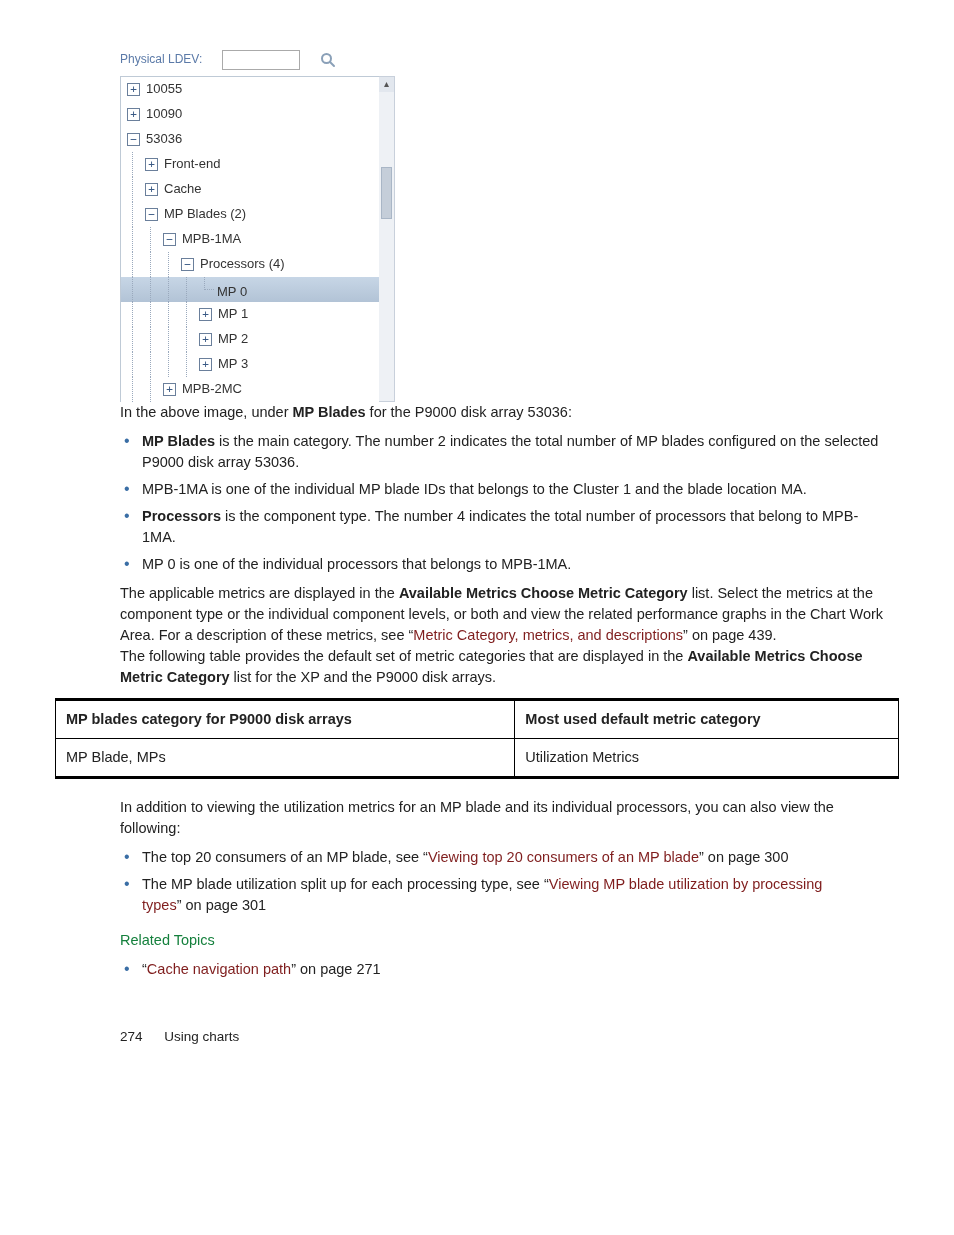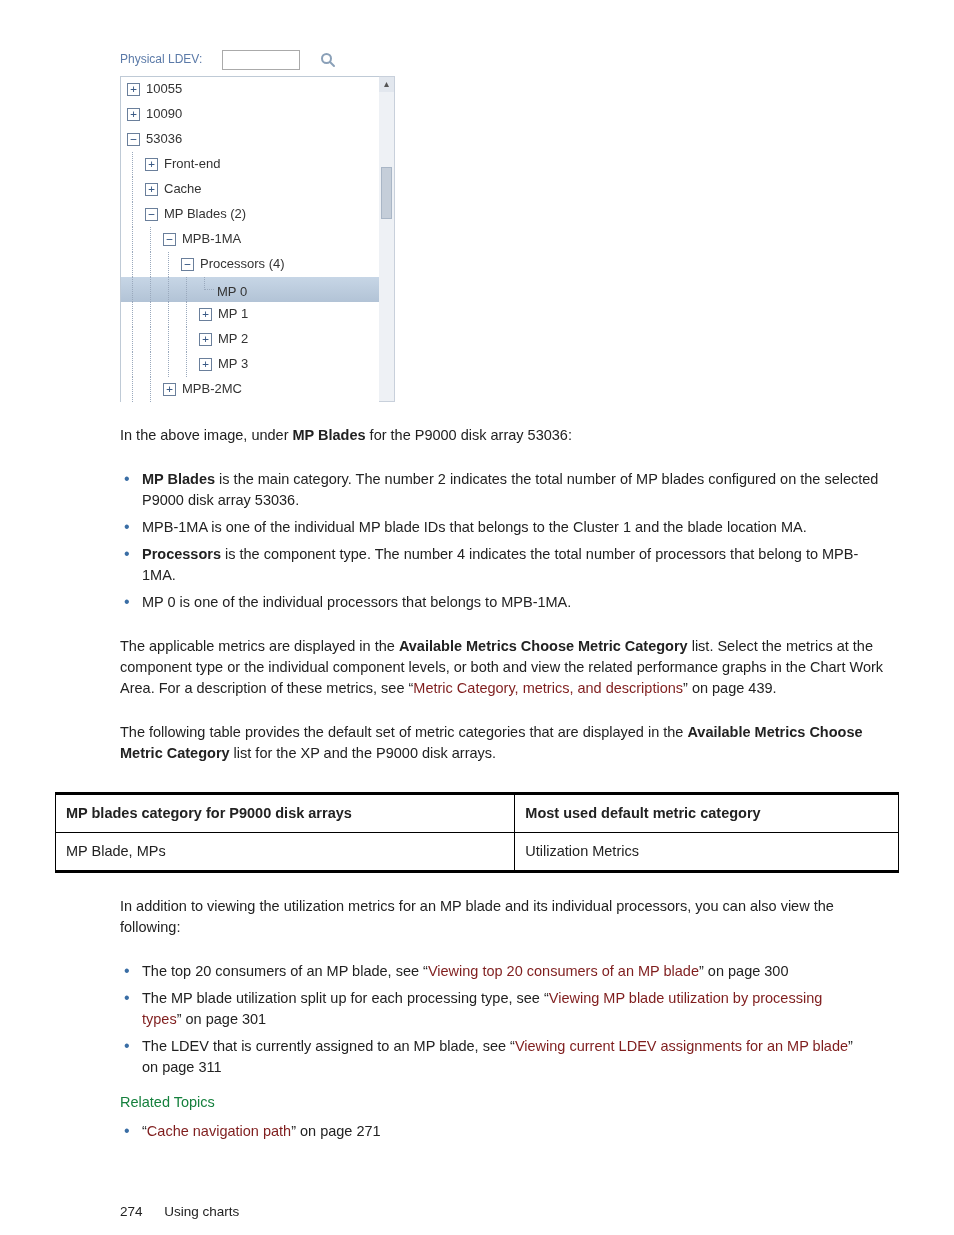--- a/index.html
+++ b/index.html
@@ -104,21 +104,21 @@
     content:"";position:absolute;left:5px;top:0;height:13px;border-left:1px dotted #9aa9bd;
   }
   .leafline:after{
     content:"";position:absolute;left:5px;top:12px;width:10px;border-top:1px dotted #9aa9bd;
   }
   
   .body {
     margin-left: 65px;
     margin-right: 10px;
   }
-  p { margin: 23px 0; }
+  p { margin: 0 0; }
   ul.bul {
     list-style: none;
     padding-left: 22px;
     margin: 8px 0;
   }
   ul.bul > li {
     position: relative;
     margin: 6px 0;
   }
   ul.bul > li:before {
@@ -135,42 +135,42 @@
     text-decoration: none;
   }
   .related {
     color: #15803d;
     margin-top: 14px;
   }
   
   table.metric {
     width: 100%;
     border-collapse: collapse;
-    margin: 28px 0 18px -65px;
+    margin: 10px 0 18px -65px;
     width: calc(100% + 75px);
     font-size: 14.5px;
   }
   table.metric th, table.metric td {
     text-align: left;
     padding: 8px 10px;
     border-left: 1px solid #000;
     border-right: 1px solid #000;
   }
   table.metric thead tr {
     border-top: 3px solid #000;
     border-bottom: 1px solid #000;
   }
   table.metric tbody tr {
     border-bottom: 3px solid #000;
   }
   table.metric th {
     font-weight: bold;
   }
   .footer {
-    margin-top: 60px;
+    margin-top: 47px;
     margin-left: 65px;
     font-size: 13.5px;
     color:#222;
   }
   .footer .pg { margin-right: 18px; }
 </style>
 </head>
 <body>
 
 <div class="page">
@@ -311,23 +311,20 @@
 
     <p>In addition to viewing the utilization metrics for an MP blade and its individual processors, you can also view the following:</p>
 
     <ul class="bul" style="max-width:720px;">
       <li>
         <span>The top 20 consumers of an MP blade, see “</span><a href="#" class="link">Viewing top 20 consumers of an MP blade</a><span>” on page 300</span>
       </li>
       <li>
         <span>The MP blade utilization split up for each processing type, see “</span><a href="#" class="link">Viewing MP blade utilization by processing types</a><span>” on page 301</span>
       </li>
-      <li>
-        <span>The LDEV that is currently assigned to an MP blade, see “</span><a href="#" class="link">Viewing current LDEV assignments for an MP blade</a><span>” on page 311</span>
-      </li>
     </ul>
 
     <div class="related">Related Topics</div>
     <ul class="bul">
       <li>
         <span>“</span><a href="#" class="link">Cache navigation path</a><span>” on page 271</span>
       </li>
     </ul>
   </div>
 

